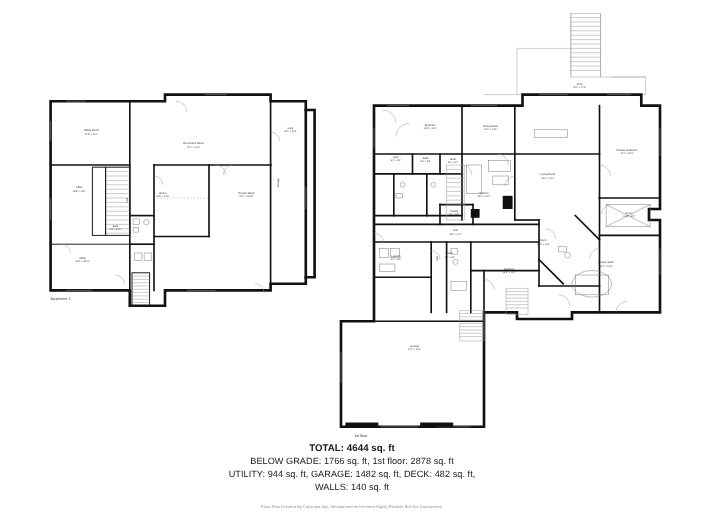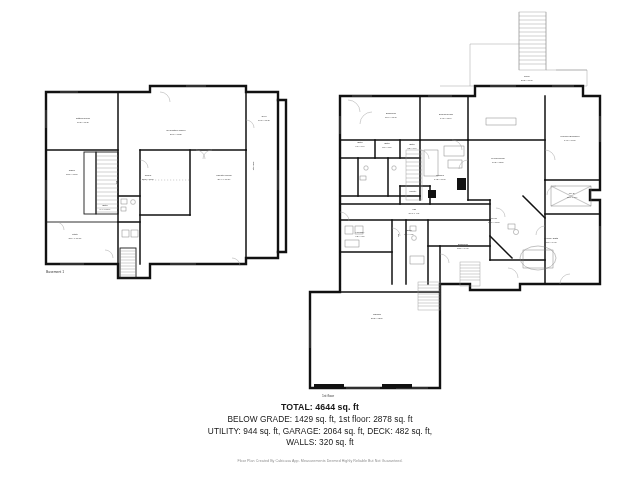--- a/index.html
+++ b/index.html
@@ -472,18 +472,18 @@
       <span class="dm">37'3" x 32'1"</span>
     </div>
     <div class="room-label sm vert" style="left: 399px; top: 235px;">
       <span class="nm">Hall</span>
     </div>
     <div class="floor-caption" style="left: 322px; top: 394px;">1st floor</div>
   </div>
 
 <div class="summary">
   <span class="ln total">TOTAL: 4644 sq. ft</span>
-  <span class="ln">BELOW GRADE: 1429 sq. ft, 1st floor: 2878 sq. ft</span>
-  <span class="ln">UTILITY: 944 sq. ft, GARAGE: 2064 sq. ft, DECK: 482 sq. ft,</span>
-  <span class="ln">WALLS: 320 sq. ft</span>
+  <span class="ln">BELOW GRADE: 1766 sq. ft, 1st floor: 2878 sq. ft</span>
+  <span class="ln">UTILITY: 944 sq. ft, GARAGE: 1482 sq. ft, DECK: 482 sq. ft,</span>
+  <span class="ln">WALLS: 140 sq. ft</span>
 </div>
 
 <div class="footer-note">Floor Plan Created By Cubicasa App. Measurements Deemed Highly Reliable But Not Guaranteed.</div>
 
 </body></html>

